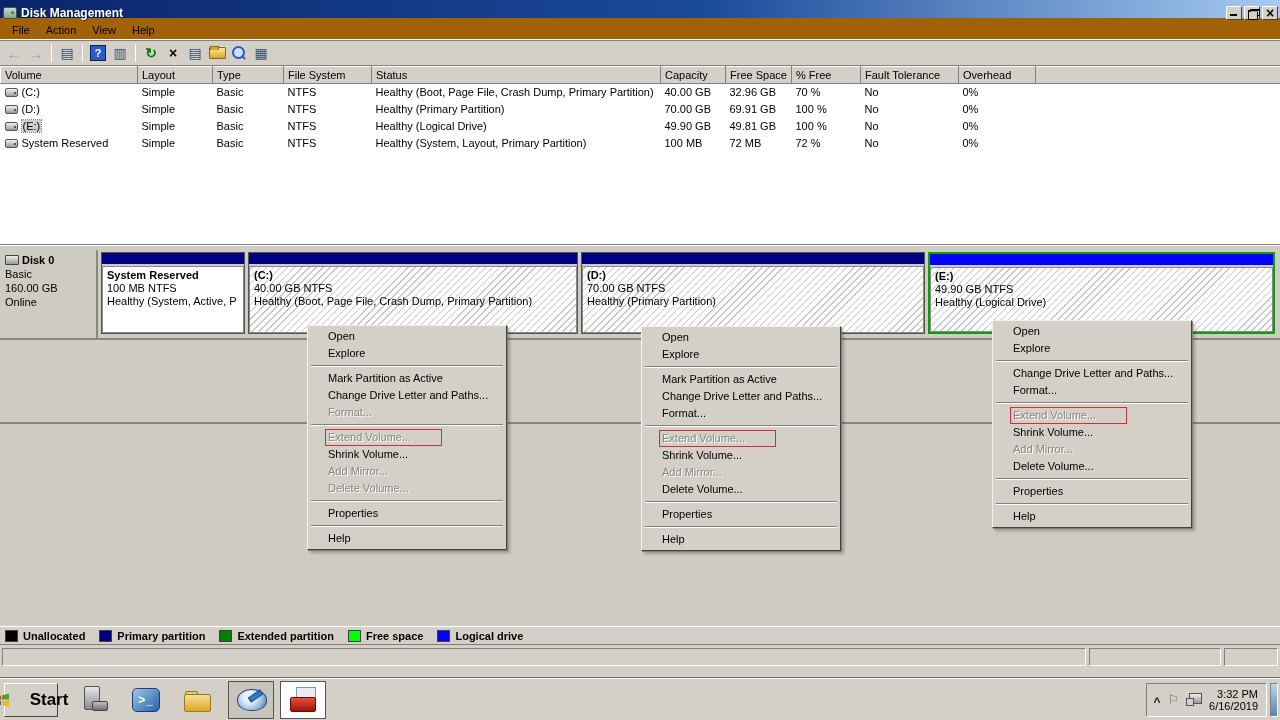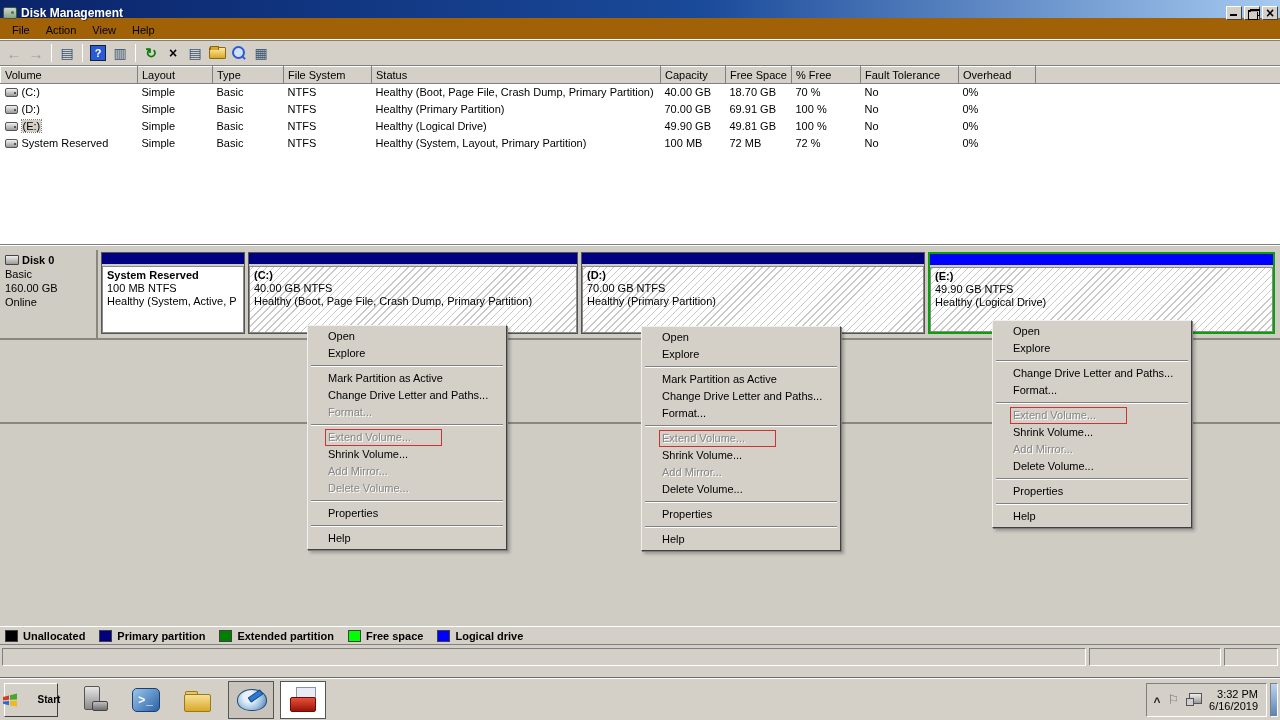--- a/index.html
+++ b/index.html
@@ -99,21 +99,21 @@
   .mitem { height:17px; line-height:17px; padding-left:18px; white-space:nowrap; cursor:default; }
   .mitem span { display:inline-block; }
   .mitem.dis { color:#868686; text-shadow:1px 1px 0 #fff; }
   .mitem.hl span { border:1px solid #c83434; padding:0 30px 1px 2px; margin-left:-3px; line-height:14px; }
   .msep { height:2px; border-top:1px solid #808080; border-bottom:1px solid #fff; margin:3px 1px; }
 
   
   .taskbar { position:absolute; left:0; top:678px; width:1280px; height:42px; background:#d4d0c8;
              border-top:1px solid #fff; box-shadow:0 -1px 0 #6a6a6a; display:flex; align-items:center; padding:0 2px; }
   .start-btn { width:54px; height:34px; margin-left:2px; background:#d4d0c8; border:1px solid; border-color:#fff #404040 #404040 #fff;
-               display:flex; align-items:center; justify-content:center; gap:20px; font-weight:bold; font-size:10px; }
+               display:flex; align-items:center; justify-content:center; gap:20px; font-weight:bold; font-size:17px; }
   .win-flag { width:16px; height:14px; flex:none; }
   .qlaunch { display:flex; align-items:center; gap:22px; margin-left:22px; }
   .qs { width:30px; height:30px; display:flex; align-items:center; justify-content:center; position:relative; }
   .qs-server::before { content:""; width:14px; height:22px; background:linear-gradient(#e6e6e6,#8a8a8a); border:1px solid #555; border-radius:2px; position:absolute; left:4px; top:1px; }
   .qs-server::after { content:""; width:14px; height:8px; background:linear-gradient(#bfbfbf,#6f6f6f); border:1px solid #444; border-radius:2px; position:absolute; left:12px; top:16px; }
   .qs-ps { width:28px; height:24px; background:linear-gradient(135deg,#9cc6ea,#2a62a8); border:1px solid #1a3f74; border-radius:5px;
            color:#fff; font-weight:bold; font-size:12px; display:flex; align-items:center; justify-content:center; }
   .qs-ps::after { content:">_"; letter-spacing:1px; }
   .qs-folder { position:relative; }
   .qs-folder::before { content:""; position:absolute; left:3px; top:6px; width:11px; height:5px; background:#e8c860; border:1px solid #9a7a18; border-bottom:none; border-radius:2px 2px 0 0; }
@@ -211,21 +211,21 @@
             </tr>
           </thead>
         <tbody id="vol-body">
             <tr>
               <td><span class="vol-ico"></span><span>(C:)</span></td>
               <td>Simple</td>
               <td>Basic</td>
               <td>NTFS</td>
               <td>Healthy (Boot, Page File, Crash Dump, Primary Partition)</td>
               <td>40.00 GB</td>
-              <td>18.70 GB</td>
+              <td>32.96 GB</td>
               <td>70 %</td>
               <td>No</td>
               <td>0%</td>
               <td></td>
             </tr>
             <tr>
               <td><span class="vol-ico"></span><span>(D:)</span></td>
               <td>Simple</td>
               <td>Basic</td>
               <td>NTFS</td>

